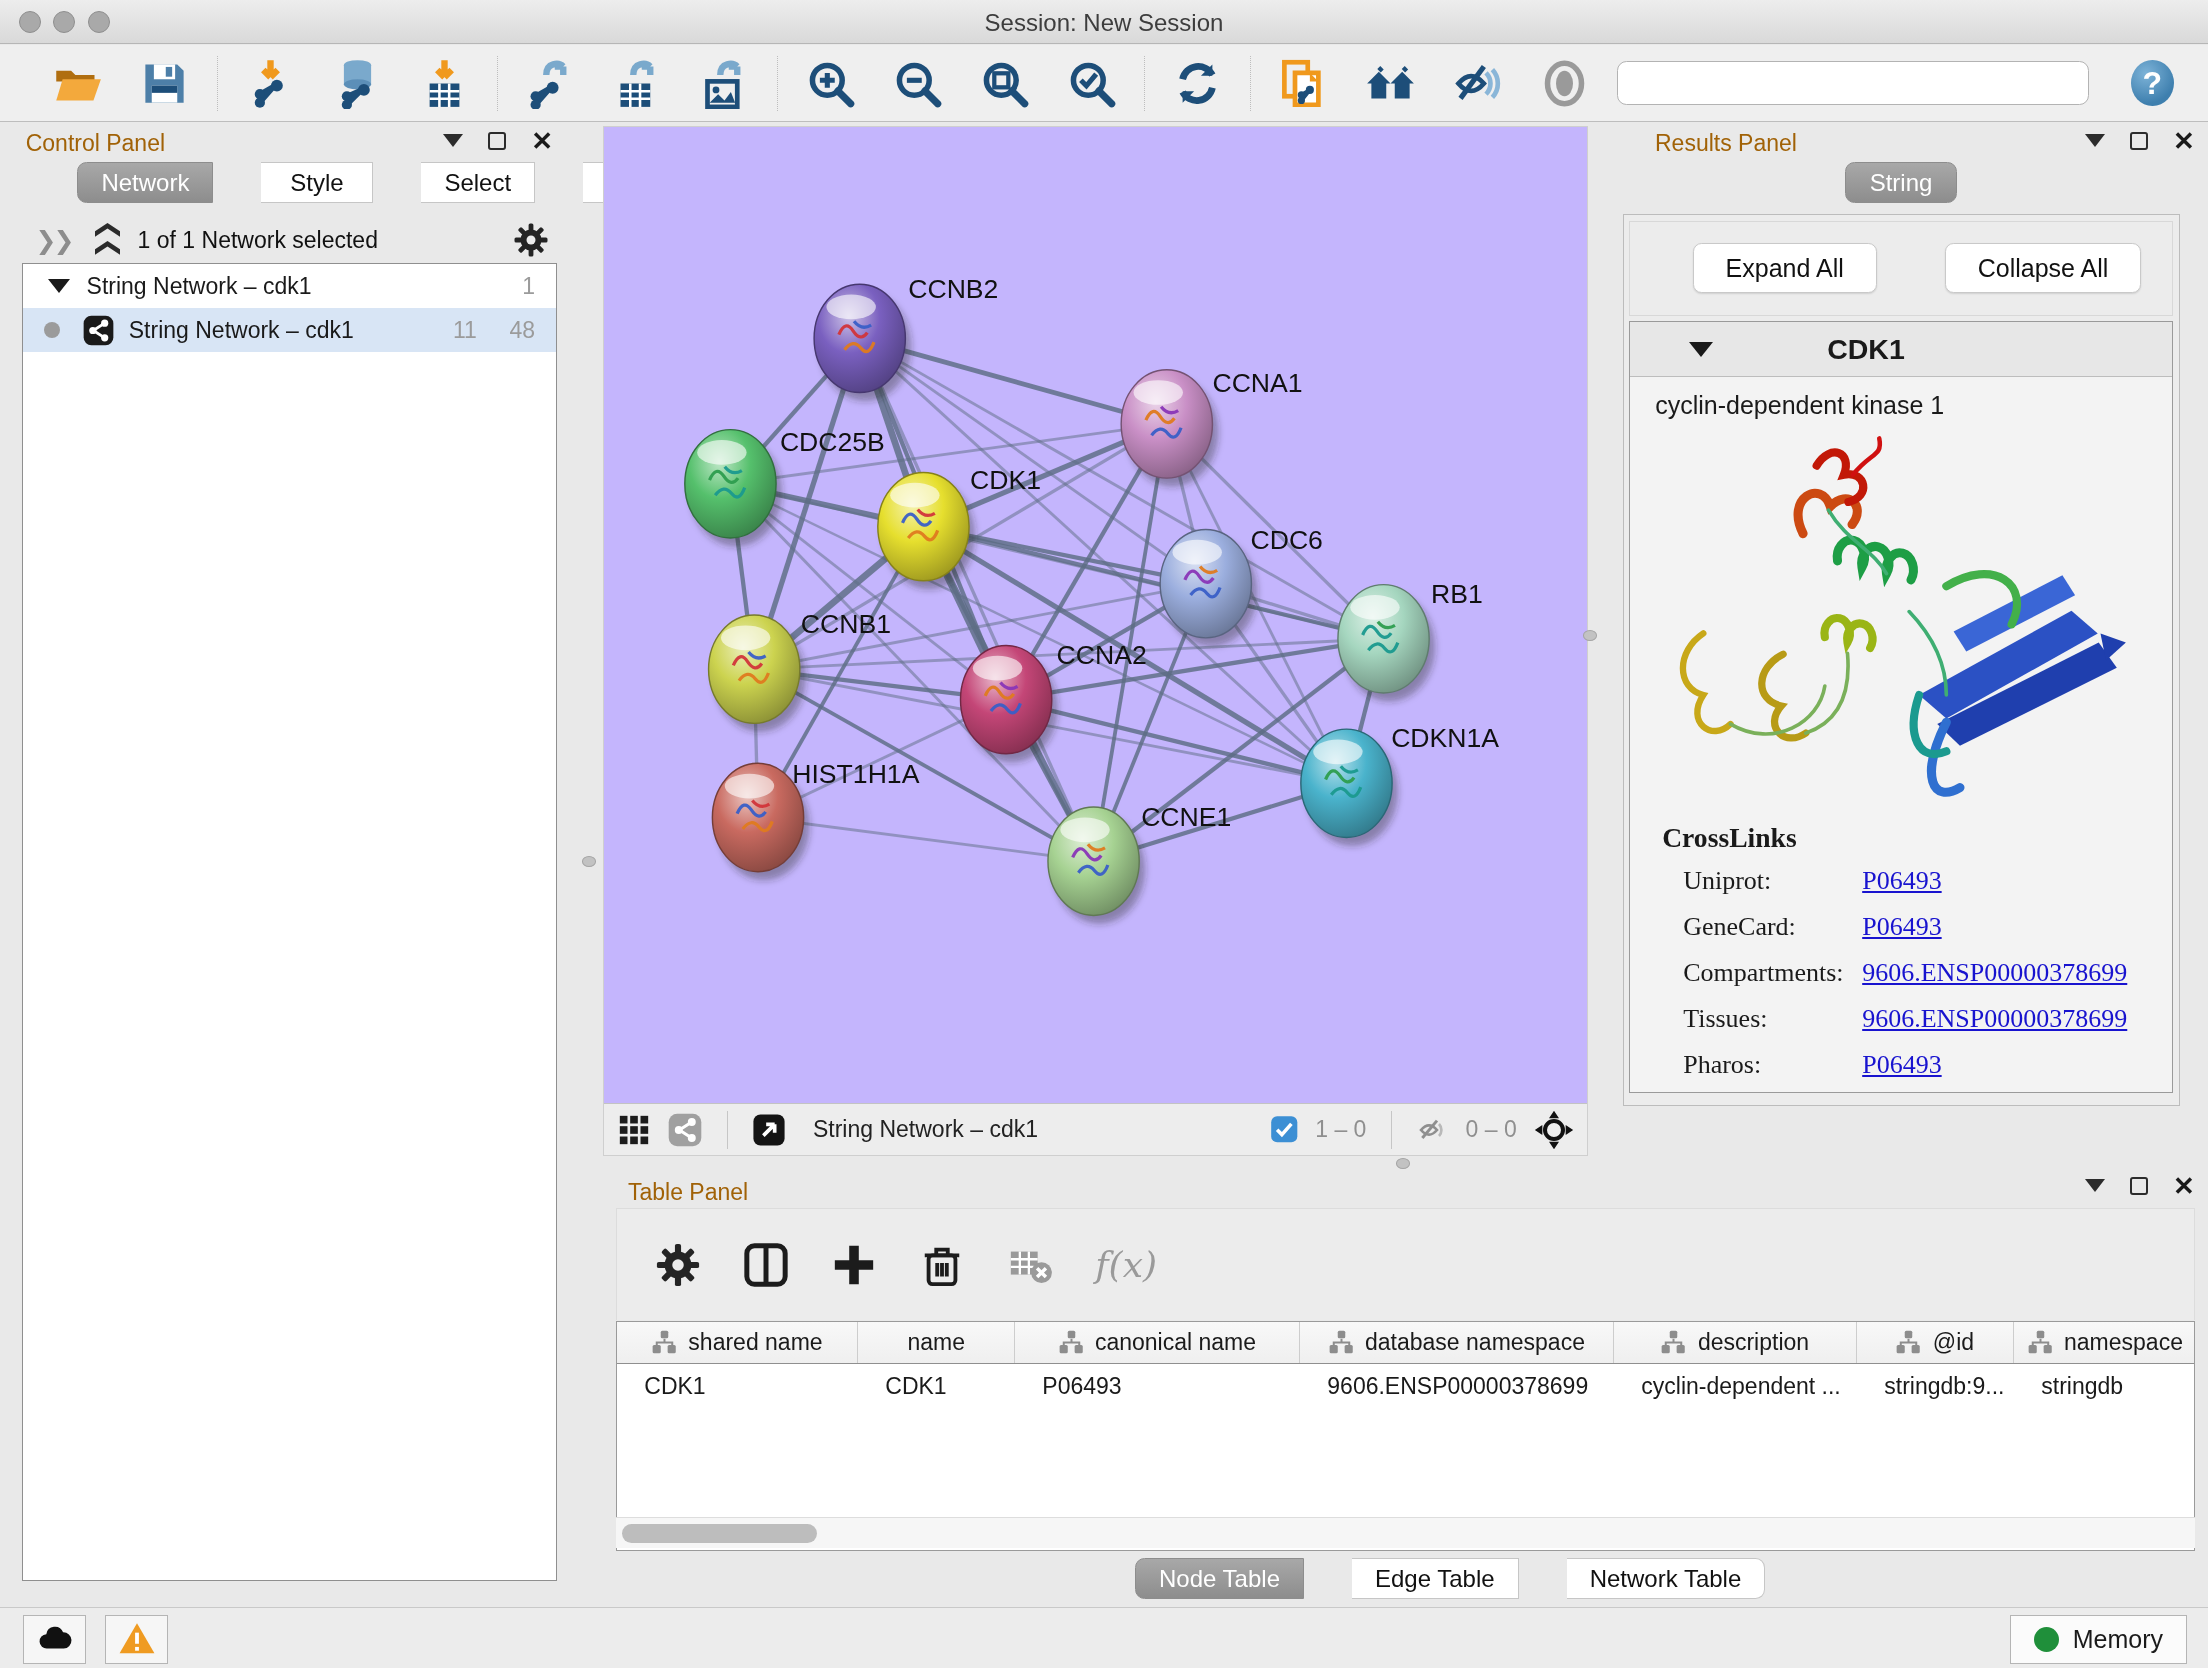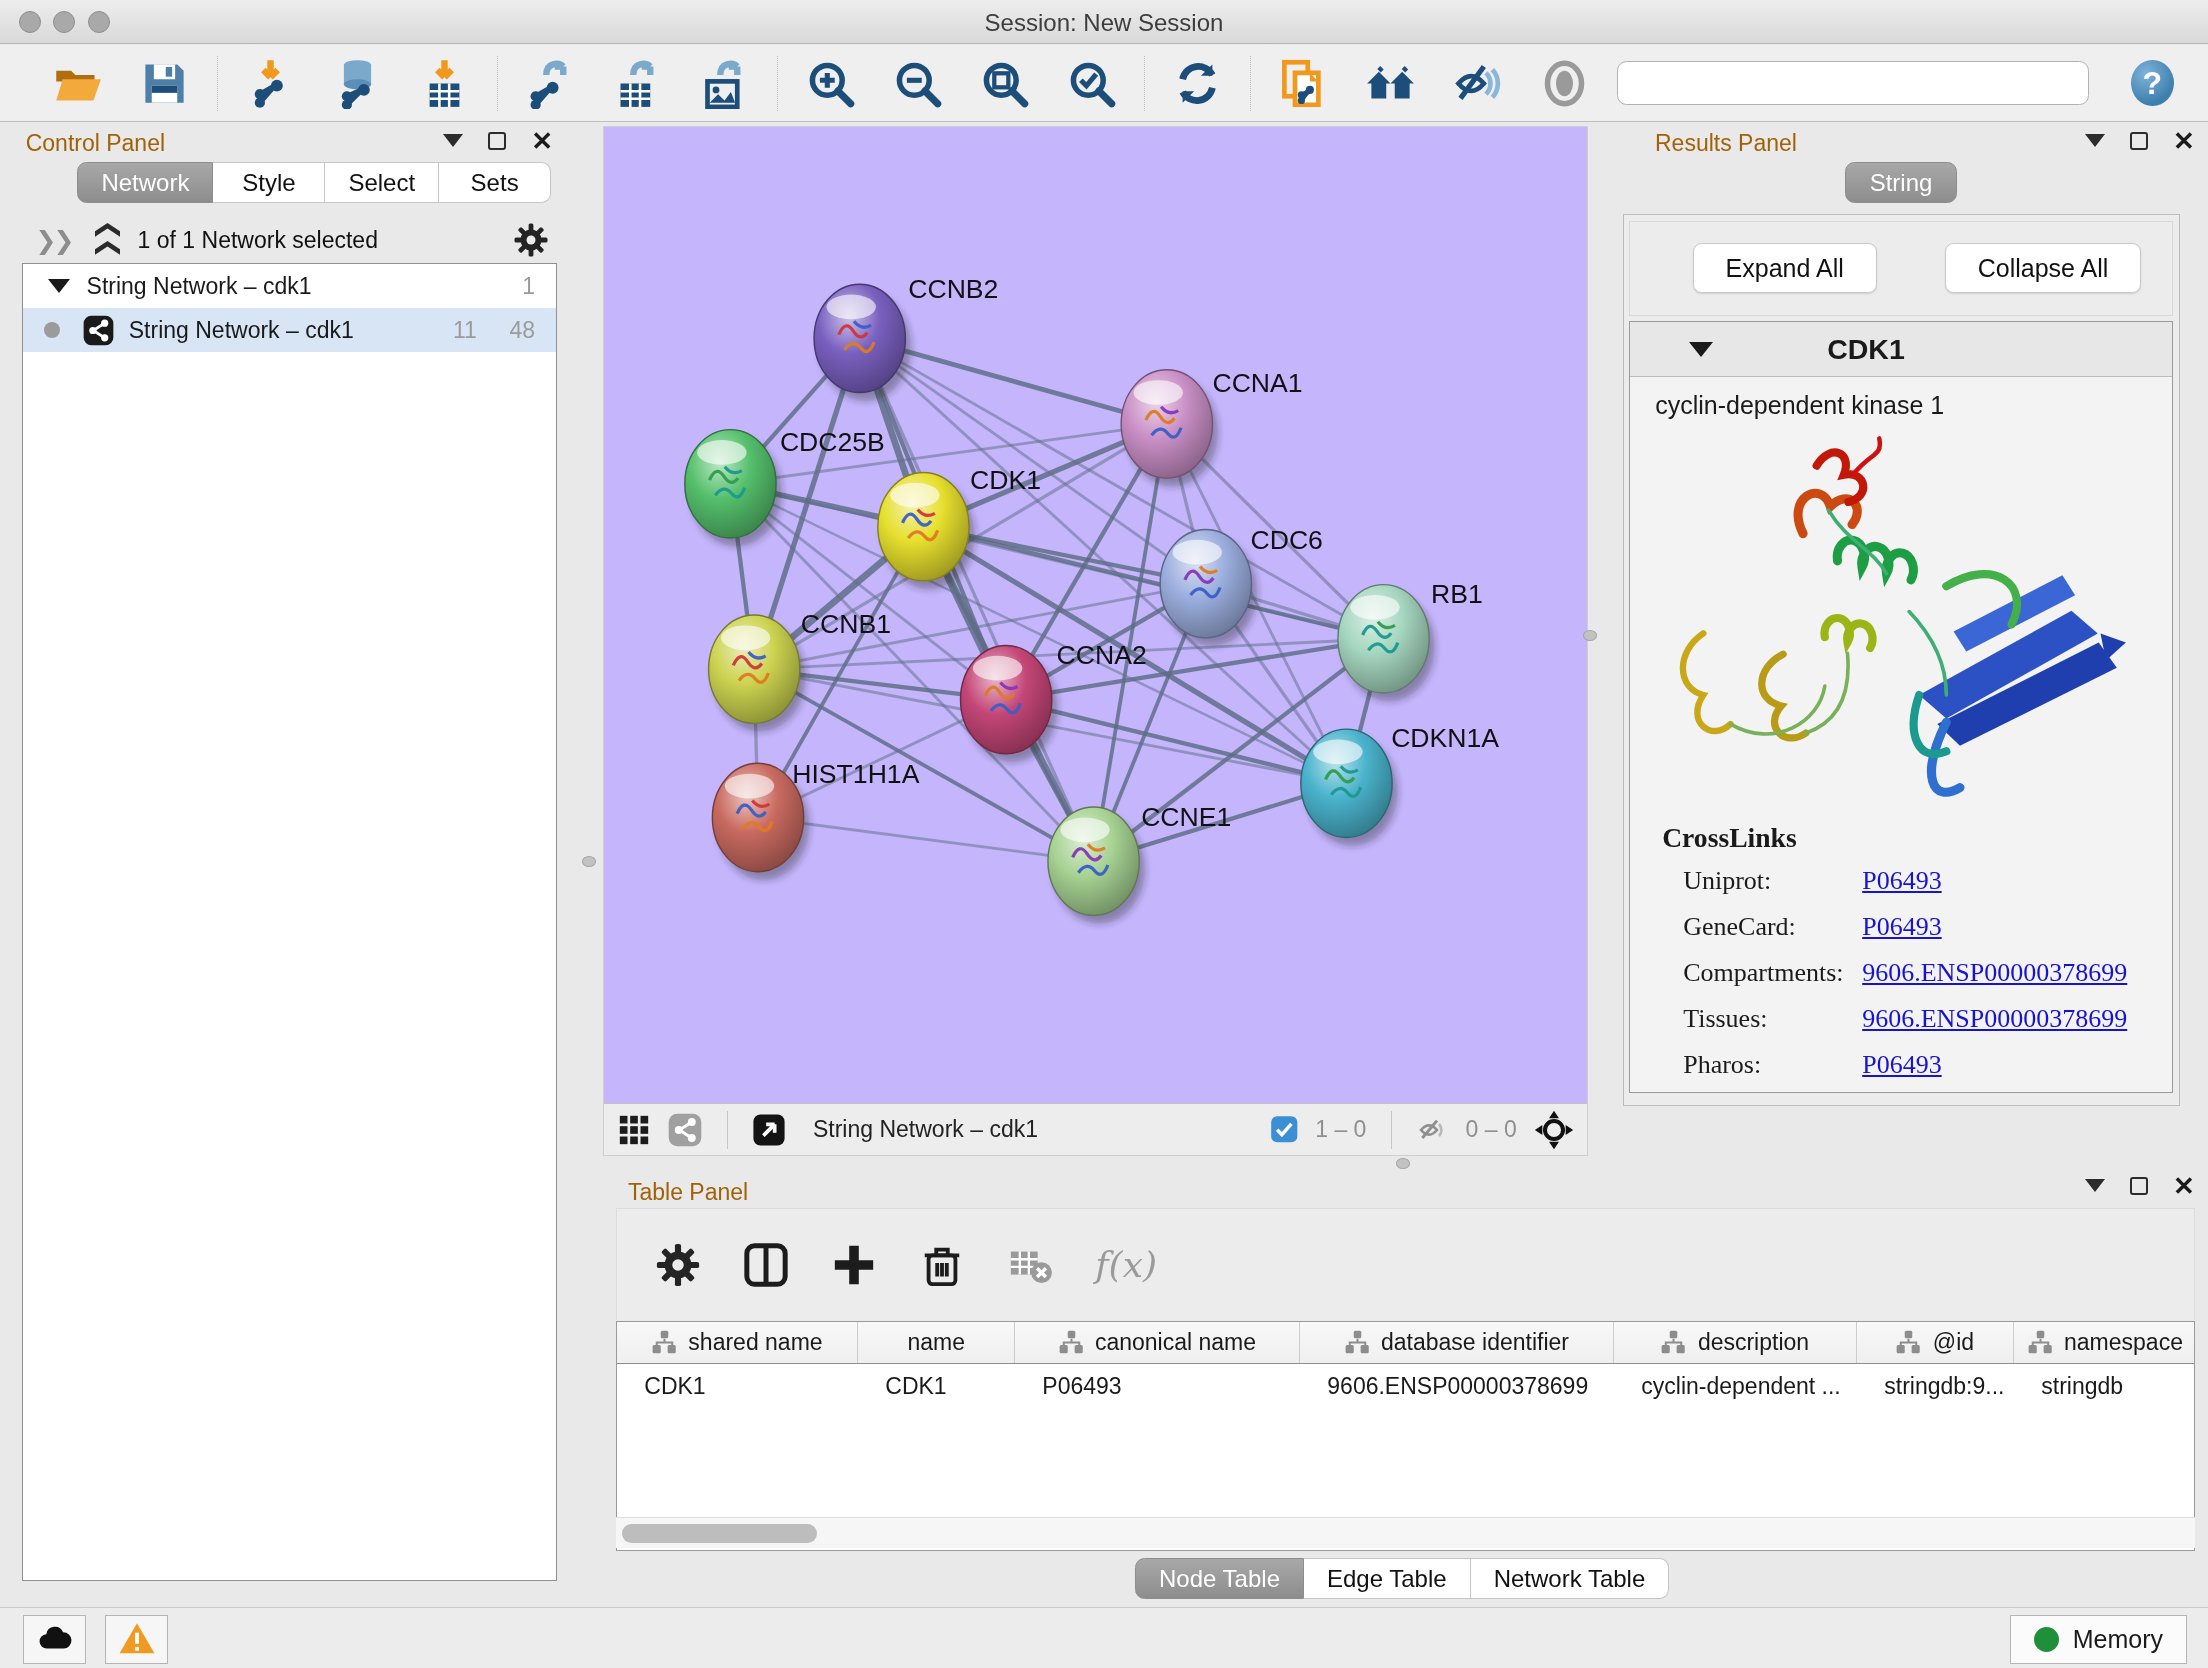--- a/index.html
+++ b/index.html
@@ -30,21 +30,21 @@
     font-size:32px; font-weight:bold; display:flex; align-items:center; justify-content:center; }
 
   
   .panel-title { font-size:23px; color:#a16207; }
   .panel-ctrls { position:absolute; top:7.6px; right:13.3px; display:flex; align-items:center; gap:25px; }
   .pc-drop { width:0; height:0; border-left:10.5px solid transparent; border-right:10.5px solid transparent; border-top:13.3px solid #2c2c2c; }
   .pc-float { width:18px; height:18px; border:2.9px solid #2c2c2c; border-radius:2.9px; }
   .pc-close { font-size:26px; font-weight:bold; color:#1a1a1a; line-height:18px; }
 
   
-  .seg { display:flex; }
+  .seg { display:flex;gap:48px; }
   .seg .tab { min-width:112px; padding:5.7px 23px; text-align:center; font-size:24px;
     background:#fff; border:1px solid #c6c6c6; border-left:none; color:#111; }
   .seg .tab:first-child { border-left:1px solid #c6c6c6; border-radius:9.5px 0 0 9.5px; }
   .seg .tab:last-child { border-radius:0 9.5px 9.5px 0; }
   .seg .tab.sel { background:linear-gradient(#a8a8a8,#8d8d8d); color:#fff; border-color:#8d8d8d; }
   .seg .tab.single { border-radius:9.5px; }
 
   
   #control-panel { position:absolute; left:12.4px; top:124px; width:554px; height:1463px; }
   #cp-tabs { position:absolute; left:65px; top:38px; }
@@ -771,21 +771,21 @@
         <div class="th" style="width:285px">
        <svg viewBox="0 0 26 26" width="25" height="25">
             <use href="#sym-tree"></use>
           </svg>
        <span>canonical name</span>
         </div>
         <div class="th" style="width:314px">
        <svg viewBox="0 0 26 26" width="25" height="25">
             <use href="#sym-tree"></use>
           </svg>
-       <span>database identifier</span>
+       <span>database namespace</span>
         </div>
         <div class="th" style="width:243px">
        <svg viewBox="0 0 26 26" width="25" height="25">
             <use href="#sym-tree"></use>
           </svg>
        <span>description</span>
         </div>
         <div class="th" style="width:157px">
        <svg viewBox="0 0 26 26" width="25" height="25">
             <use href="#sym-tree"></use>

